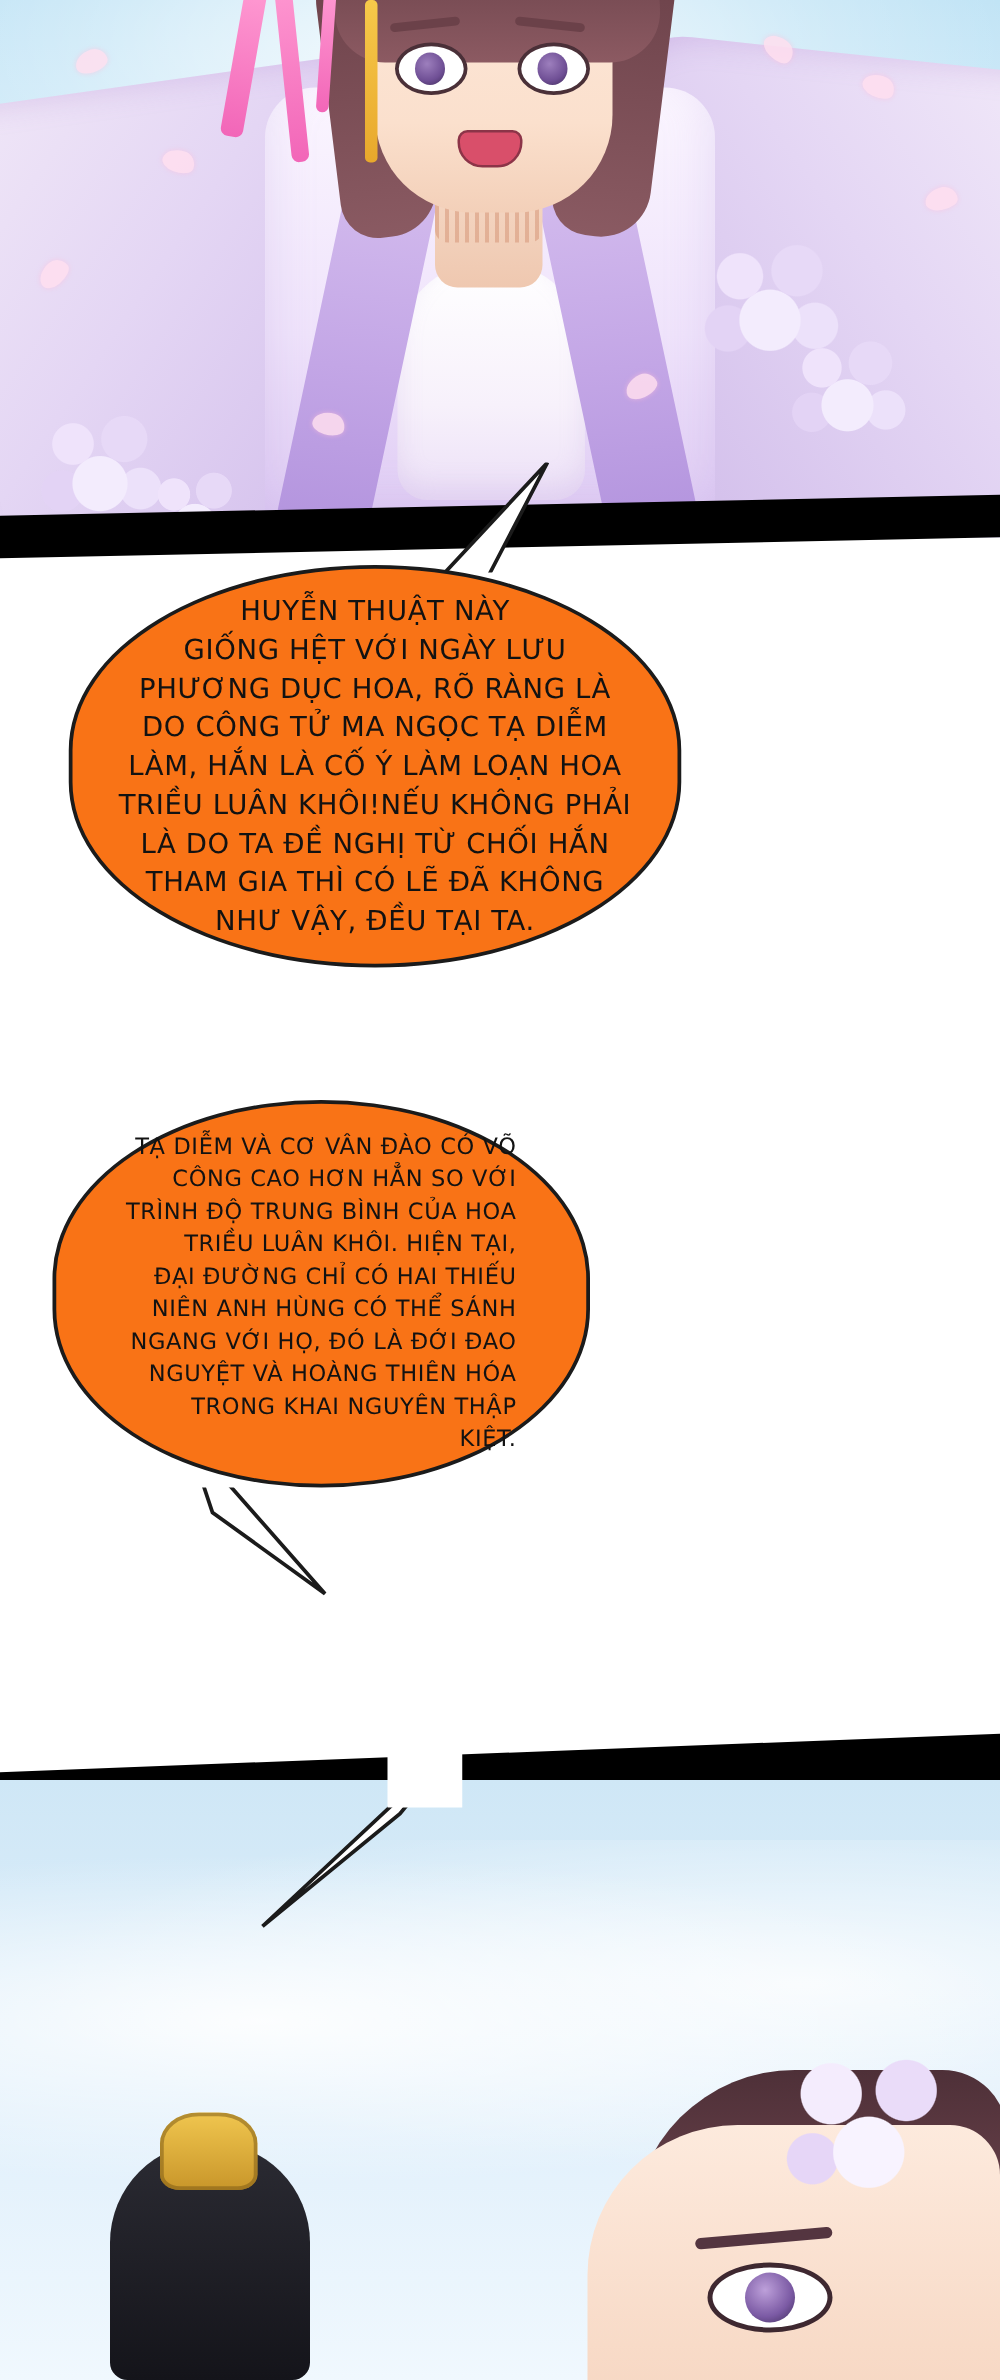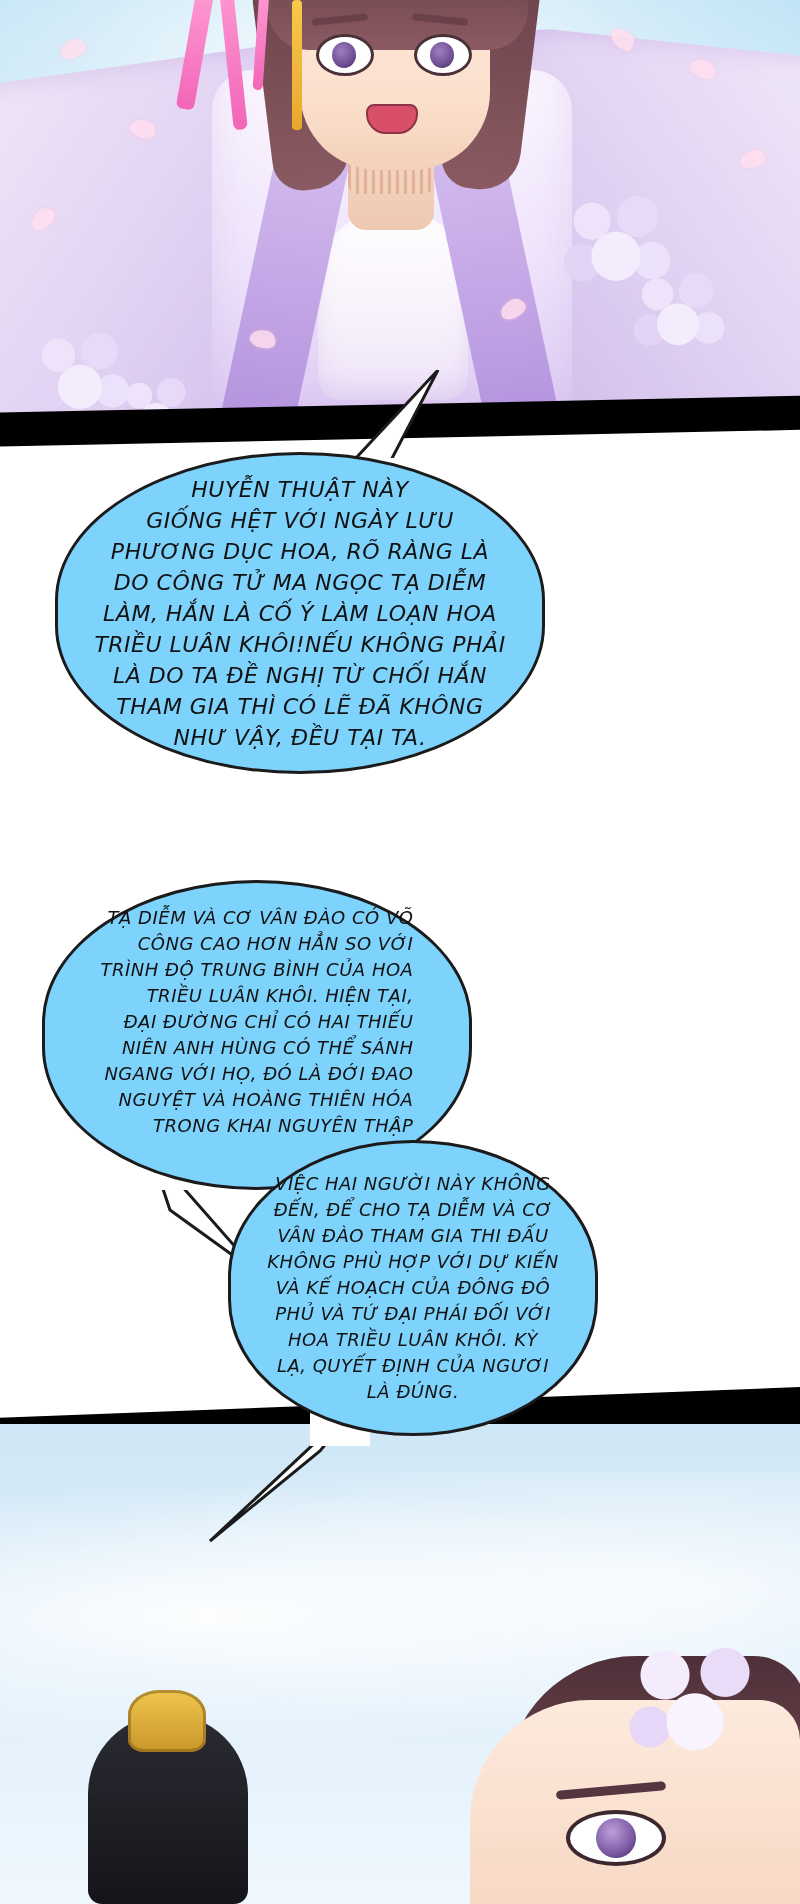--- a/index.html
+++ b/index.html
@@ -342,30 +342,29 @@
     top: 404px;
     width: 940px;
     height: 34px;
     background: #000000;
     transform: rotate(-1.2deg);
   }
 
   
   .bubble {
     position: absolute;
-    background: #7dd3fc;
+    background: #f97316;
     border: 3px solid #1b1b1b;
     border-radius: 50% / 46%;
     box-sizing: border-box;
     display: flex;
     align-items: center;
     justify-content: center;
     text-align: center;
     z-index: 20;
-    font-style: italic;
   }
   .bubble p {
     margin: 0;
     padding: 0 22px;
     color: #121212;
     font-family: "DejaVu Sans", sans-serif;
     letter-spacing: 0.5px;
     text-transform: uppercase;
     white-space: pre-line;
   }
@@ -496,31 +495,20 @@
 KIỆT.</p>
   </div>
 
   <div class="tail" id="tail2">
     <svg width="150" height="130" viewBox="0 0 150 130">
       <polygon points="0,0 110,125 20,60" fill="#ffffff" stroke="#1b1b1b" stroke-width="3"></polygon>
       <rect x="4" y="0" width="70" height="40" fill="#ffffff"></rect>
     </svg>
   </div>
 
-  <div class="bubble" id="bubble3">
-    <p>VIỆC HAI NGƯỜI NÀY KHÔNG
-ĐẾN, ĐỂ CHO TẠ DIỄM VÀ CƠ
-VÂN ĐÀO THAM GIA THI ĐẤU
-KHÔNG PHÙ HỢP VỚI DỰ KIẾN
-VÀ KẾ HOẠCH CỦA ĐÔNG ĐÔ
-PHỦ VÀ TỨ ĐẠI PHÁI ĐỐI VỚI
-HOA TRIỀU LUÂN KHÔI. KỲ
-LẠ, QUYẾT ĐỊNH CỦA NGƯƠI
-LÀ ĐÚNG.</p>
-  </div>
 
   <div class="tail" id="tail3">
     <svg width="170" height="150" viewBox="0 0 170 150">
       <polygon points="165,0 10,145 120,55" fill="#ffffff" stroke="#1b1b1b" stroke-width="3"></polygon>
       <rect x="110" y="0" width="60" height="50" fill="#ffffff"></rect>
     </svg>
   </div>
 
   <div class="slash-bar"></div>
 

